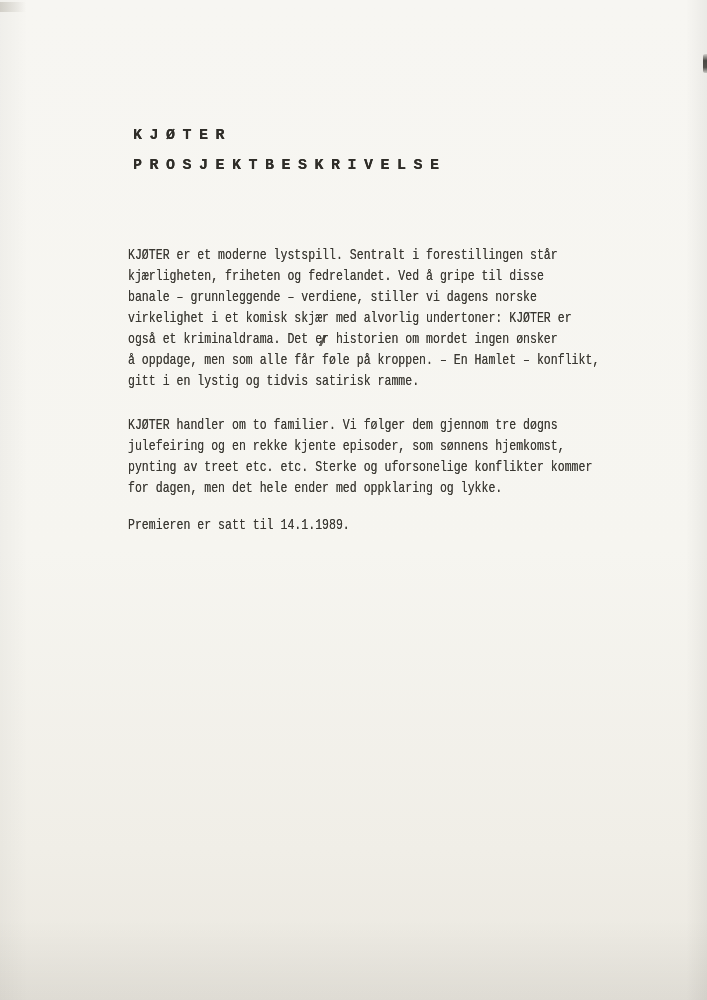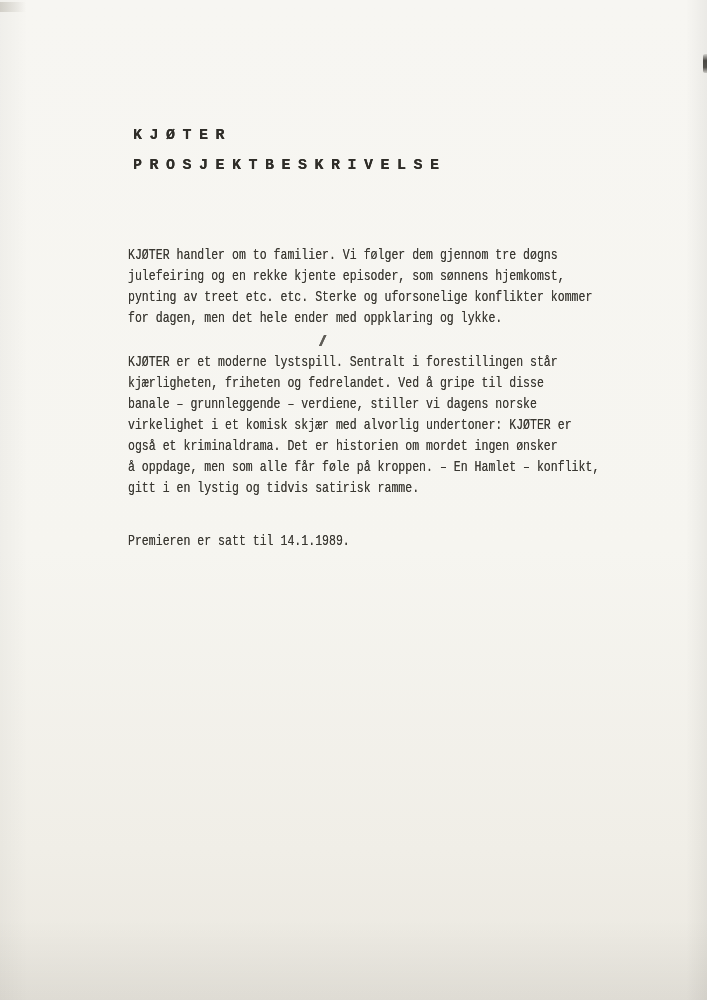--- a/index.html
+++ b/index.html
@@ -49,21 +49,21 @@
   .doc-body {
     position: relative;
   }
   .para {
     margin: 0;
   }
   .para + .para {
     margin-top: 23px;
   }
   .para:last-child {
-    margin-top: 32px;
+    margin-top: 16px;
   }
   .line {
     font-size: 15px;
     line-height: 21px;
     white-space: pre;
     transform: scaleX(0.77);
     transform-origin: left center;
     color: #393731;
     text-shadow: 0 0 0.3px rgba(40,38,32,0.6);
   }
@@ -108,32 +108,32 @@
 
   <div class="title-block">
     <div class="title-line">KJØTER</div>
     <div class="title-line">PROSJEKTBESKRIVELSE</div>
   </div>
 
   <div class="doc-body">
 
     <div class="correction-mark"></div>
   <div class="para">
-        <div class="line">KJØTER handler om to familier. Vi følger dem gjennom tre døgns</div>
-        <div class="line">julefeiring og en rekke kjente episoder, som sønnens hjemkomst,</div>
-        <div class="line">pynting av treet etc. etc. Sterke og uforsonelige konflikter kommer</div>
-        <div class="line">for dagen, men det hele ender med oppklaring og lykke.</div>
-      </div>
-      <div class="para">
         <div class="line">KJØTER er et moderne lystspill. Sentralt i forestillingen står</div>
         <div class="line">kjærligheten, friheten og fedrelandet. Ved å gripe til disse</div>
         <div class="line">banale – grunnleggende – verdiene, stiller vi dagens norske</div>
         <div class="line">virkelighet i et komisk skjær med alvorlig undertoner: KJØTER er</div>
         <div class="line">også et kriminaldrama. Det er historien om mordet ingen ønsker</div>
         <div class="line">å oppdage, men som alle får føle på kroppen. – En Hamlet – konflikt,</div>
         <div class="line">gitt i en lystig og tidvis satirisk ramme.</div>
       </div>
       <div class="para">
+        <div class="line">KJØTER handler om to familier. Vi følger dem gjennom tre døgns</div>
+        <div class="line">julefeiring og en rekke kjente episoder, som sønnens hjemkomst,</div>
+        <div class="line">pynting av treet etc. etc. Sterke og uforsonelige konflikter kommer</div>
+        <div class="line">for dagen, men det hele ender med oppklaring og lykke.</div>
+      </div>
+      <div class="para">
         <div class="line">Premieren er satt til 14.1.1989.</div>
       </div>
     </div>
 
 </div>
 
 </body></html>

